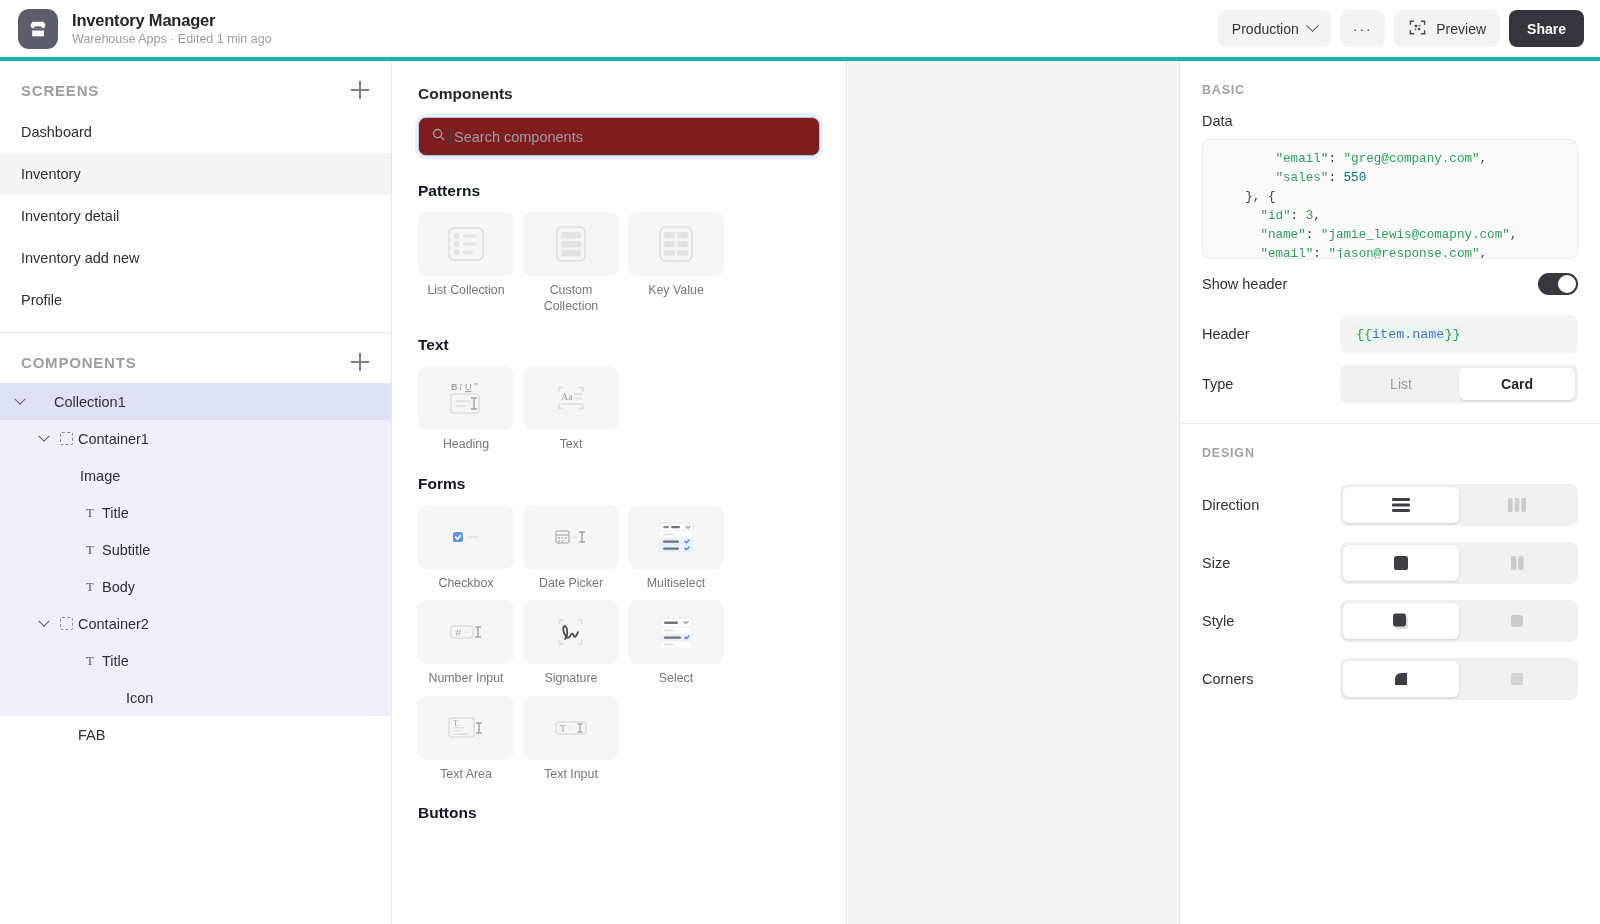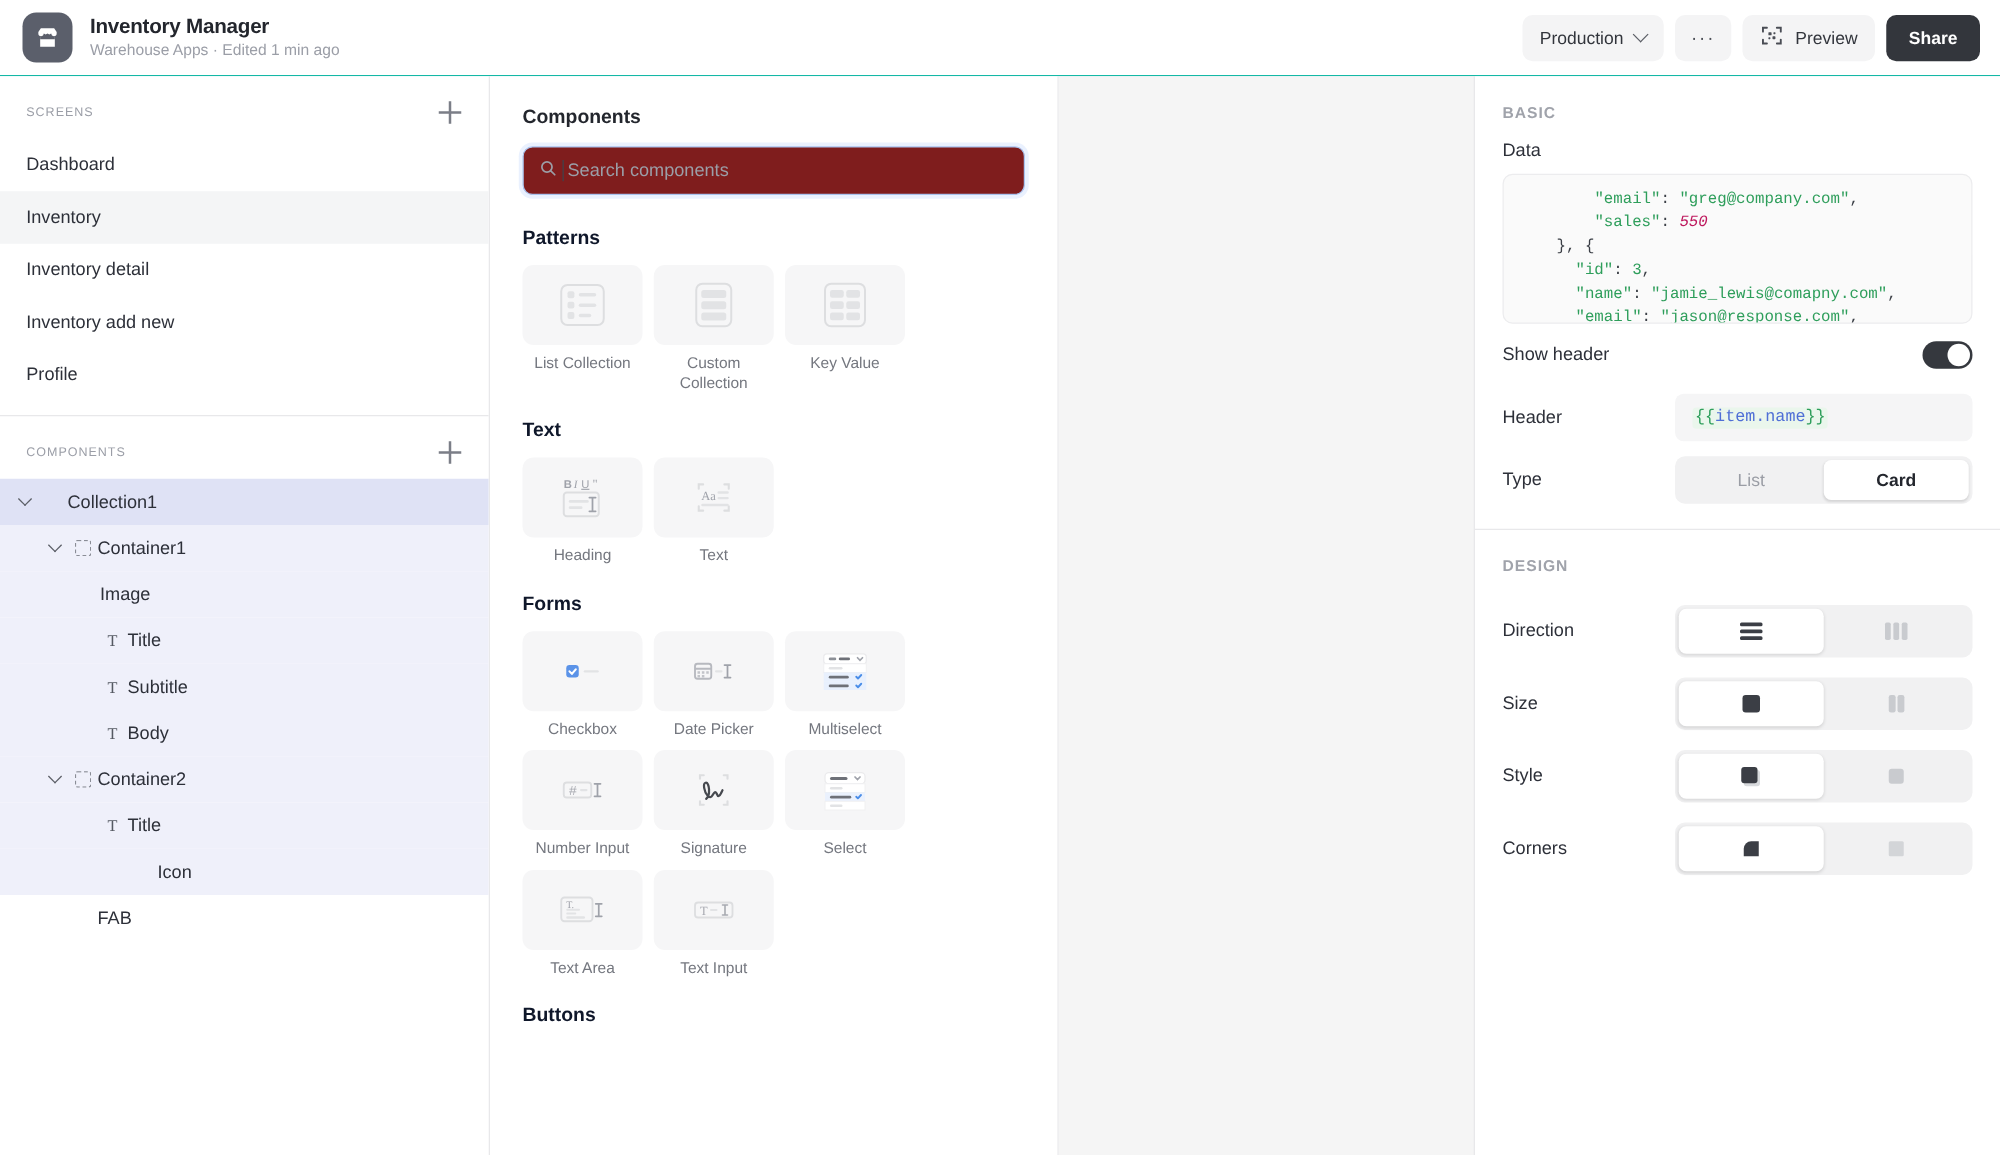--- a/index.html
+++ b/index.html
@@ -8,21 +8,21 @@
     font-family: "Liberation Sans", sans-serif;
     background: #ffffff;
     color: #2b2f36;
     overflow: hidden;
   }
   .app { width: 1600px; height: 924px; display: flex; flex-direction: column; }
 
   
   .topbar {
     height: 61px; min-height: 61px;
-    border-bottom: 1px solid #14b8a6;
+    border-bottom: 4px solid #14b8a6;
     display: flex; align-items: center;
     padding: 0 16px 0 18px;
     background: #fff;
   }
   .brand { display: flex; align-items: center; gap: 14px; }
   .app-icon {
     width: 40px; height: 40px; border-radius: 11px;
     background: #5b5f6b;
     display: flex; align-items: center; justify-content: center;
     flex: 0 0 40px;
@@ -50,21 +50,21 @@
     width: 392px; min-width: 392px;
     border-right: 1px solid #e8e8ea;
     background: #fff;
     overflow: hidden;
     display: flex; flex-direction: column;
   }
   .sec-head {
     display: flex; align-items: center;
     padding: 18px 20px 10px 21px;
   }
-  .sec-title { font-size: 10px; font-weight: normal; letter-spacing: 0.8px; color: #9b9ea7; }
+  .sec-title { font-size: 15px; font-weight: bold; letter-spacing: 0.8px; color: #9b9ea7; }
   .plus-btn {
     margin-left: auto; width: 22px; height: 22px; position: relative; cursor: pointer;
   }
   .plus-btn::before, .plus-btn::after {
     content: ''; position: absolute; background: #7b7e87;
   }
   .plus-btn::before { left: 2px; right: 2px; top: 10px; height: 1.8px; }
   .plus-btn::after { top: 2px; bottom: 2px; left: 10px; width: 1.8px; }
 
   .screen-item {
@@ -136,21 +136,21 @@
   .insp-eyebrow { font-size: 12.5px; font-weight: bold; letter-spacing: 0.8px; color: #a0a3ab; margin-bottom: 16px; }
   .insp-lbl { font-size: 14.5px; color: #2d3039; }
   .code-box {
     margin-top: 10px; background: #fafafa; border: 1px solid #ececee; border-radius: 8px;
     padding: 10px 12px; height: 120px; overflow: hidden;
     font-family: "Liberation Mono", monospace; font-size: 12.6px; line-height: 18.9px;
     white-space: pre;
   }
   .tk-str { color: #2e9e5b; }
   .tk-numg { color: #2e9e5b; }
-  .tk-pnk { color: #be185d; font-style: italic; }
+  .tk-pnk { color: #0f766e; }
   .tk-pun { color: #3b3f46; }
 
   .row {
     display: flex; align-items: center; min-height: 50px; padding: 0 22px;
   }
   .row .insp-lbl { flex: 0 0 138px; }
   .toggle {
     margin-left: auto; width: 40px; height: 22px; border-radius: 11px; background: #35383e;
     position: relative; cursor: pointer;
   }

